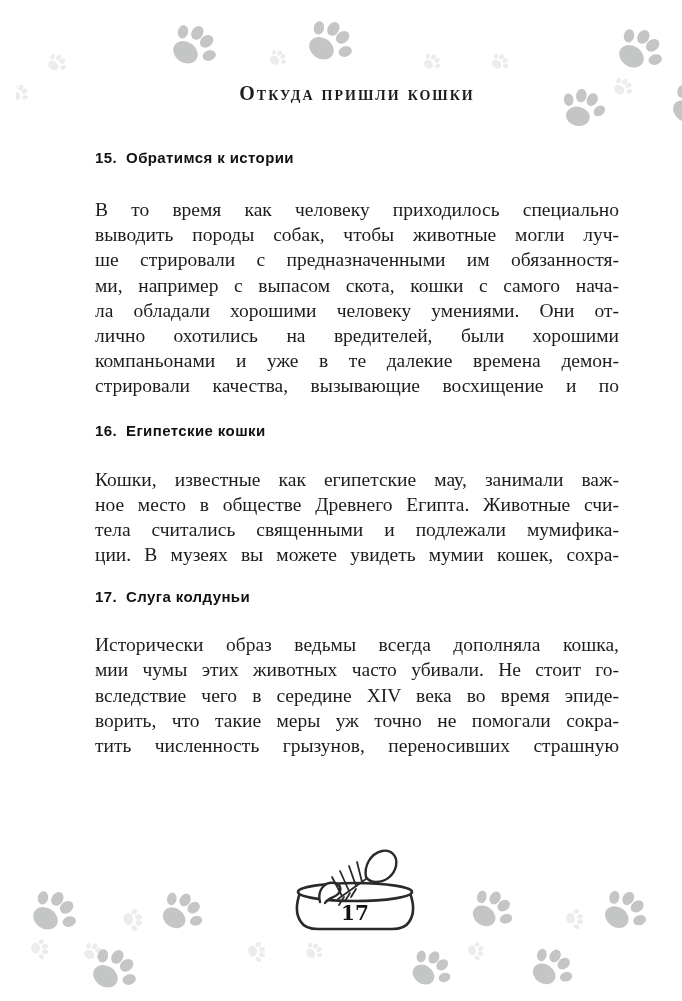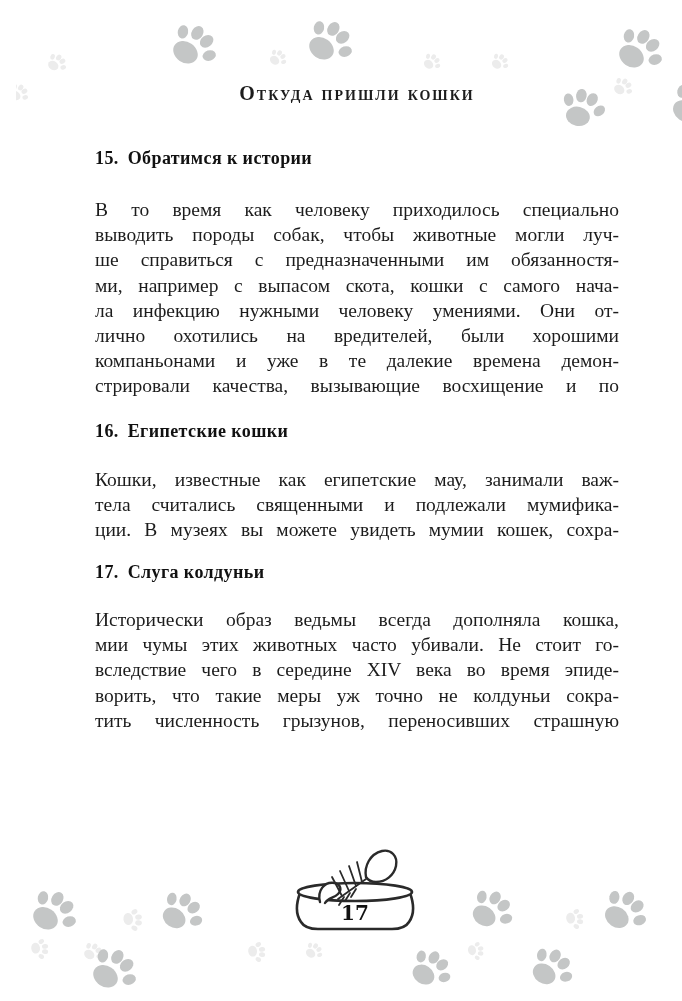--- a/index.html
+++ b/index.html
@@ -35,23 +35,23 @@
   }
 
   
   .content {
     position: absolute; left: 79px; top: 143px; width: 524px;
     color: var(--ink, #1c1c1c);
   }
   section { margin: 0; }
   .sec-h {
     margin: 0;
-    font-family: Liberation Serif, serif;
+    font-family: Liberation Sans, sans-serif;
     font-weight: 700;
-    font-size: 18px;
+    font-size: 15px;
     line-height: 30px;
     height: 30px;
     letter-spacing: 0.4px;
     color: var(--heading-ink, #111111);
     white-space: nowrap;
   }
   .sec-num { margin-right: 9px; }
   .sec-16 .sec-h { margin-top: 17px; }
   .sec-17 .sec-h { margin-top: 15px; }
 
@@ -274,45 +274,46 @@
 
   <div class="running-head">Откуда пришли кошки</div>
 
   <main class="content">
 
     <section class="sec-15">
       <h2 class="sec-h"><span class="sec-num">15.</span><span class="sec-title">Обратимся к истории</span></h2>
       <p class="para">
         <span class="line">В то время как человеку приходилось специально</span>
         <span class="line">выводить породы собак, чтобы животные могли луч-</span>
-        <span class="line">ше справиться с предназначенными им обязанностя-</span>
+        <span class="line">ше стрировали с предназначенными им обязанностя-</span>
         <span class="line">ми, например с выпасом скота, кошки с самого нача-</span>
-        <span class="line">ла инфекцию нужными человеку умениями. Они от-</span>
+        <span class="line">ла обладали хорошими человеку умениями. Они от-</span>
         <span class="line">лично охотились на вредителей, были хорошими</span>
         <span class="line">компаньонами и уже в те далекие времена демон-</span>
         <span class="line">стрировали качества, вызывающие восхищение и по</span>
       </p>
     </section>
 
     <section class="sec-16">
       <h2 class="sec-h"><span class="sec-num">16.</span><span class="sec-title">Египетские кошки</span></h2>
       <p class="para">
         <span class="line">Кошки, известные как египетские мау, занимали важ-</span>
+        <span class="line">ное место в обществе Древнего Египта. Животные счи-</span>
         <span class="line">тела считались священными и подлежали мумифика-</span>
         <span class="line">ции. В музеях вы можете увидеть мумии кошек, сохра-</span>
       </p>
     </section>
 
     <section class="sec-17">
       <h2 class="sec-h"><span class="sec-num">17.</span><span class="sec-title">Слуга колдуньи</span></h2>
       <p class="para">
         <span class="line">Исторически образ ведьмы всегда дополняла кошка,</span>
         <span class="line">мии чумы этих животных часто убивали. Не стоит го-</span>
         <span class="line">вследствие чего в середине XIV века во время эпиде-</span>
-        <span class="line">ворить, что такие меры уж точно не колдуньи сокра-</span>
+        <span class="line">ворить, что такие меры уж точно не помогали сокра-</span>
         <span class="line">тить численность грызунов, переносивших страшную</span>
       </p>
     </section>
 
   </main>
 
   <div class="footer-art">
     <svg width="122" height="88" viewBox="0 0 122 88">
 
       <path class="bowl-stroke" d="M6,46 C2,57 2,68 7,75 C10,80 16,82 24,82 L98,82 C106,82 112,80 115,75 C120,68 120,57 116,46 L6,46 Z"></path>

